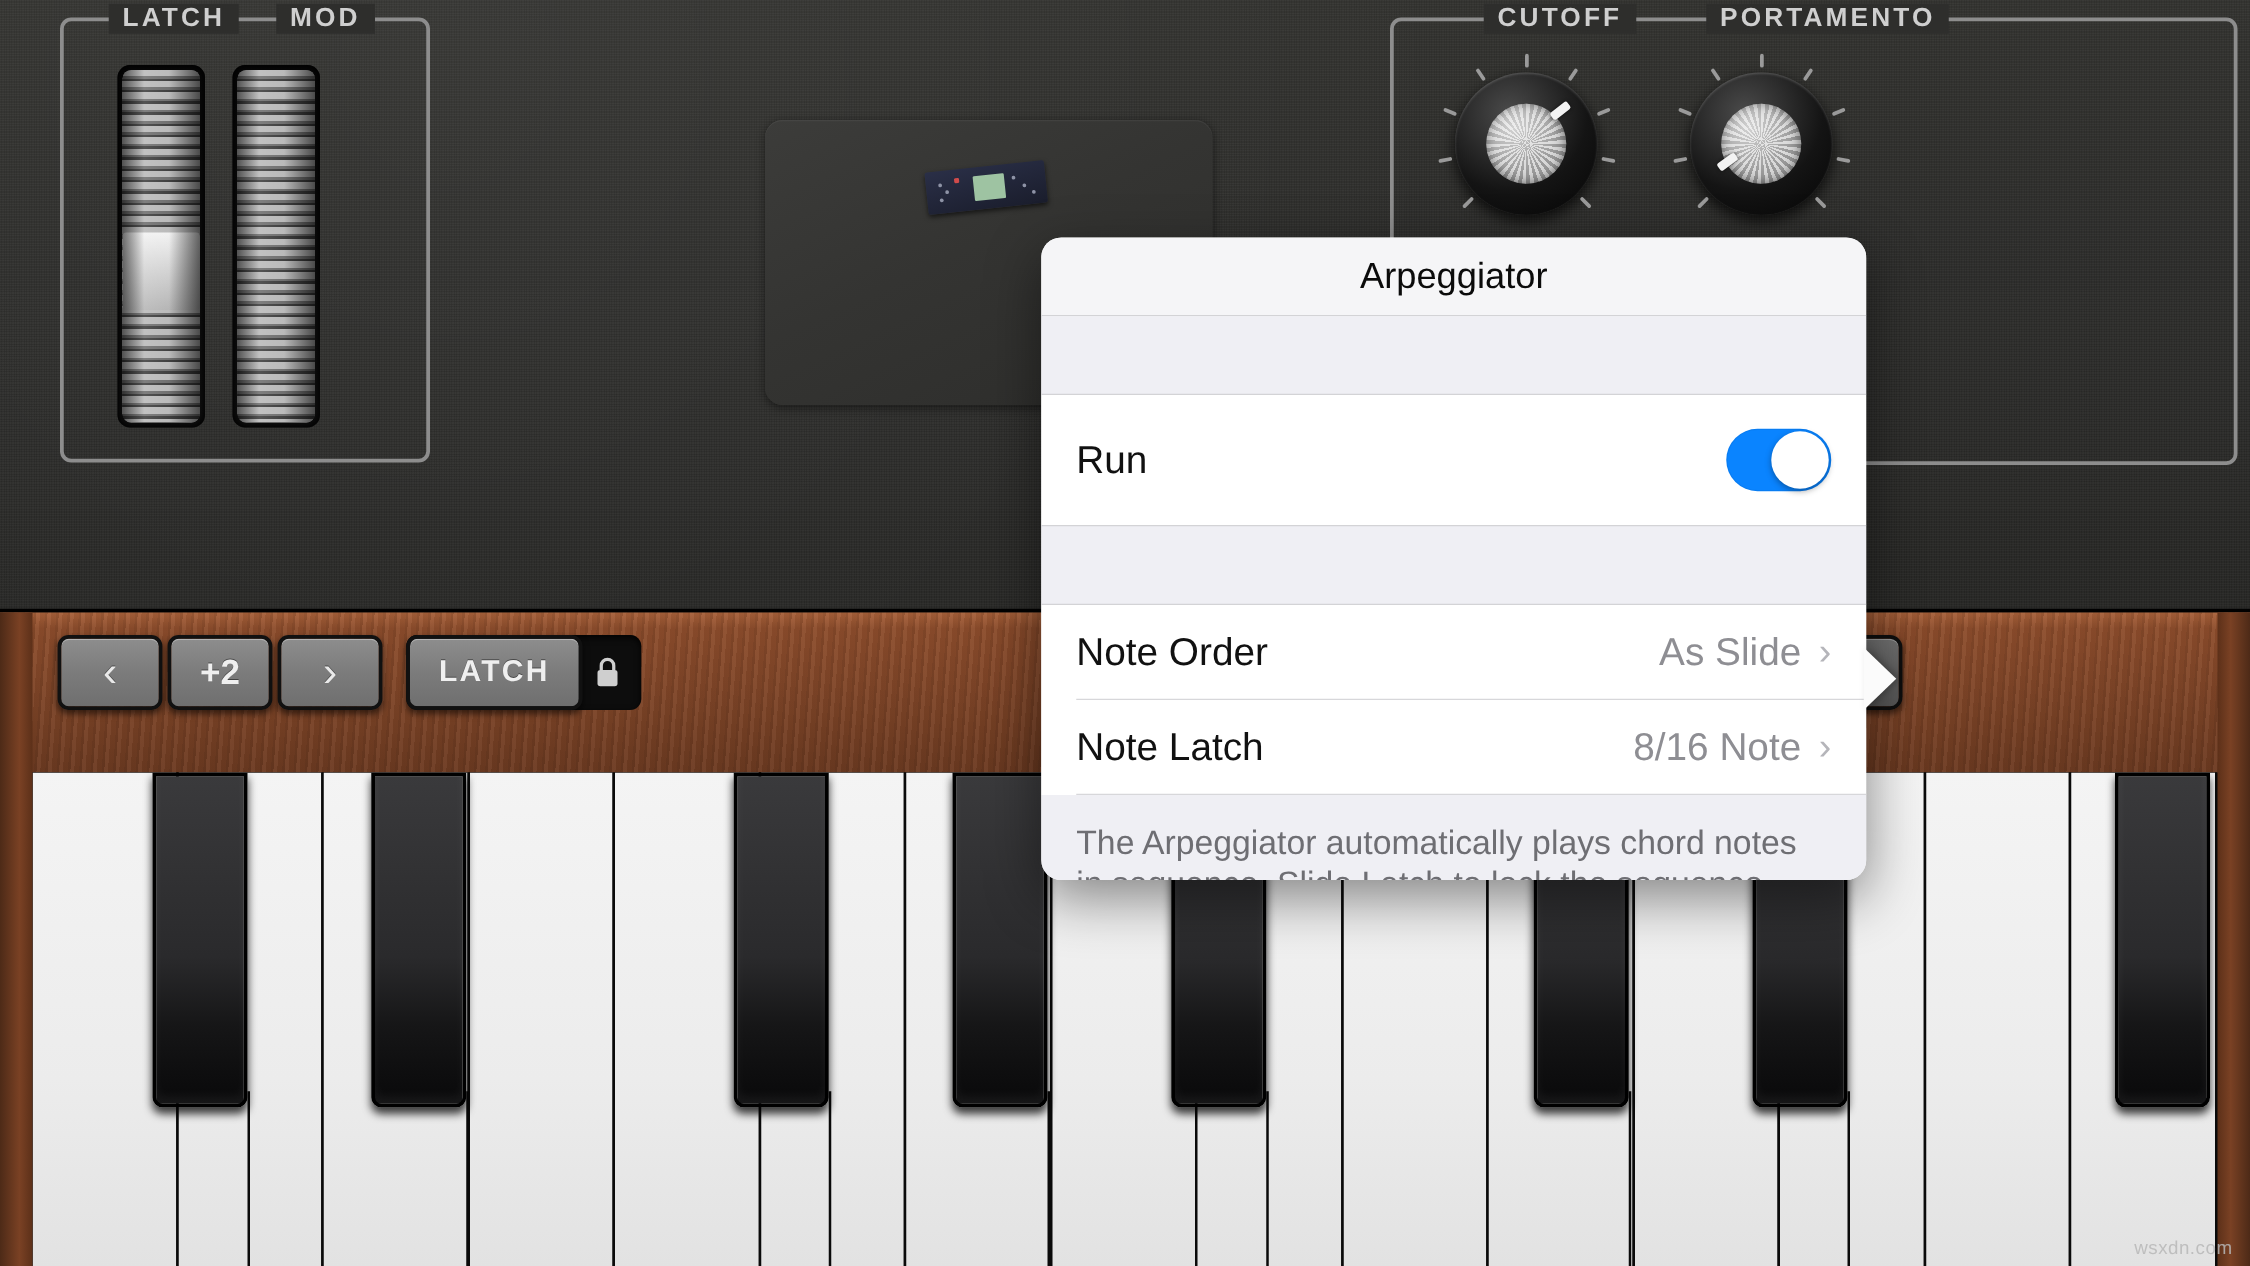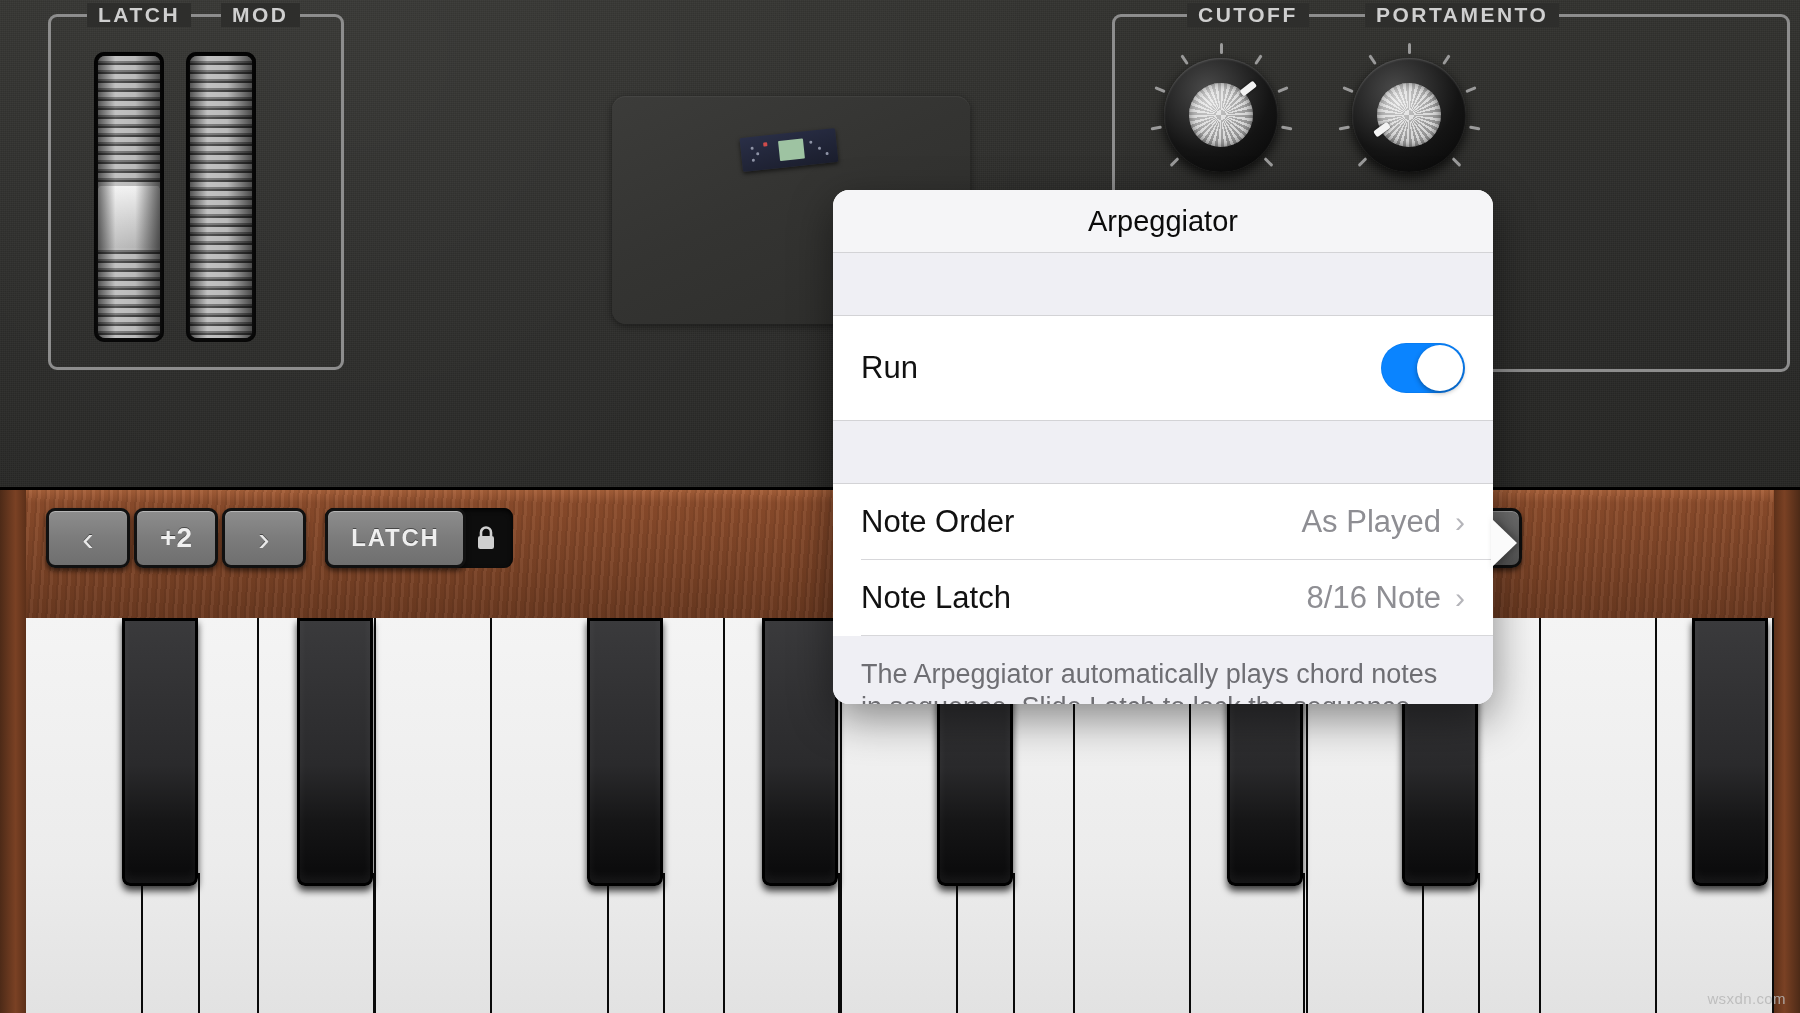--- a/index.html
+++ b/index.html
@@ -372,21 +372,21 @@
           <span class="knobw"></span>
         </span>
       </span>
     </div>
 
     <div class="pop-gap2"></div>
 
     <div class="row" style="height:76px;text-align:center;">
       <span class="lbl">Note Order</span>
       <span class="val">
-        <span>As Played</span>
+        <span>As Slide</span>
         <span class="chev-r">›</span>
       </span>
       <span class="hairline"></span>
     </div>
 
     <div class="row" style="height:76px;">
       <span class="lbl">Note Latch</span>
       <span class="val">
         <span>8/16 Note</span>
         <span class="chev-r">›</span>

